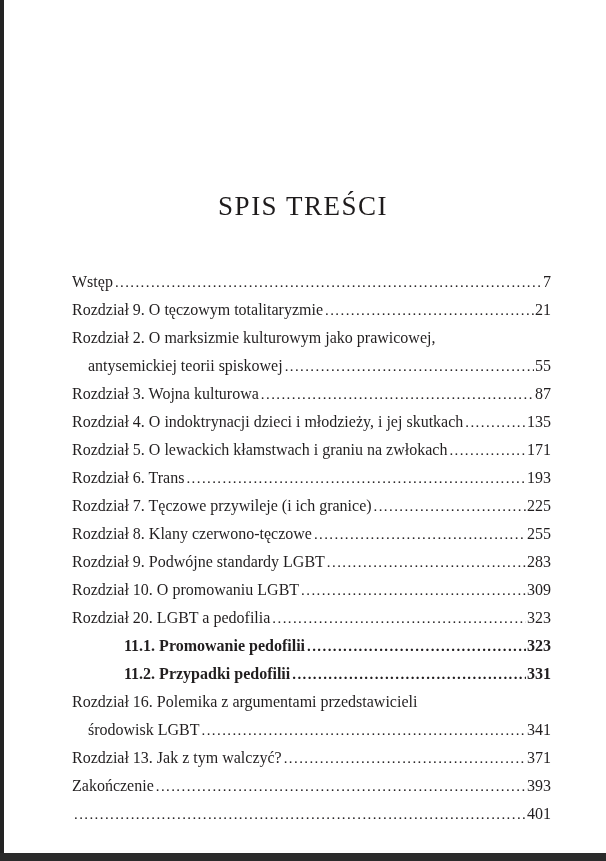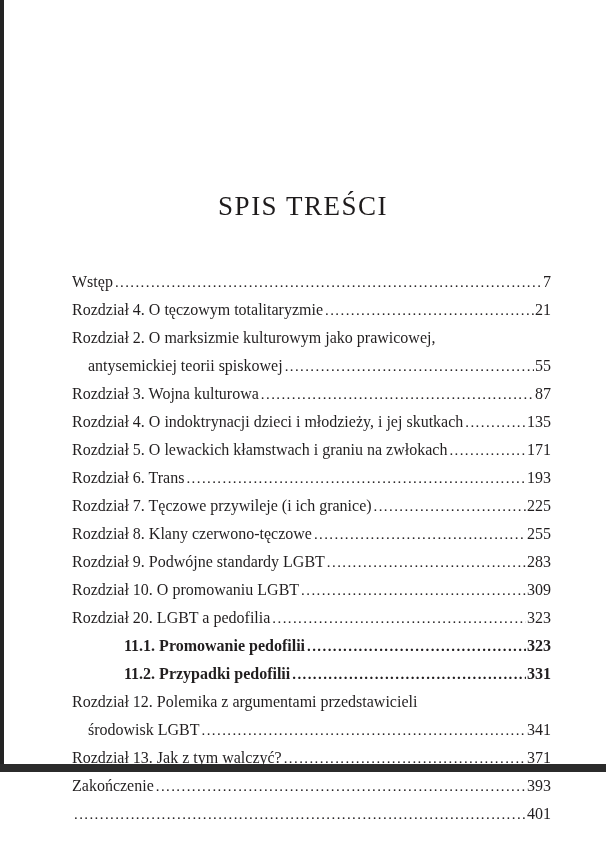--- a/index.html
+++ b/index.html
@@ -4,21 +4,21 @@
 <style>
   html, body { margin: 0; padding: 0; }
   body {
     width: 606px; height: 861px;
     background: #ffffff;
     overflow: hidden;
     font-family: "Liberation Serif", "DejaVu Serif", serif;
   }
   .page {
     position: relative;
-    width: 606px; height: 772px;
+    width: 606px; height: 861px;
     background: #ffffff;
     color: #201d1e;
     box-sizing: border-box;
   }
   .edge-left {
     position: absolute; left: 0; top: 0;
     width: 4px; height: 100%;
     background: #232323;
   }
   .edge-bottom {
@@ -74,21 +74,21 @@
 
   <h1 class="title">SPIS TREŚCI</h1>
 
   <div class="toc" id="toc">
       <div class="toc-row">
       <span class="toc-label">Wstęp</span>
       <span class="toc-dots"></span>
       <span class="toc-page">7</span>
     </div>
       <div class="toc-row">
-      <span class="toc-label">Rozdział 4. O tęczowym totalitaryzmie</span>
+      <span class="toc-label">Rozdział 9. O tęczowym totalitaryzmie</span>
       <span class="toc-dots"></span>
       <span class="toc-page">21</span>
     </div>
       <div class="toc-row no-page">
       <span class="toc-label">Rozdział 2. O marksizmie kulturowym jako prawicowej,</span>
 
     </div>
       <div class="toc-row indent-1">
       <span class="toc-label">antysemickiej teorii spiskowej</span>
       <span class="toc-dots"></span>
@@ -143,21 +143,21 @@
       <span class="toc-label">11.1. Promowanie pedofilii</span>
       <span class="toc-dots"></span>
       <span class="toc-page">323</span>
     </div>
       <div class="toc-row indent-2">
       <span class="toc-label">11.2. Przypadki pedofilii</span>
       <span class="toc-dots"></span>
       <span class="toc-page">331</span>
     </div>
       <div class="toc-row no-page">
-      <span class="toc-label">Rozdział 12. Polemika z argumentami przedstawicieli</span>
+      <span class="toc-label">Rozdział 16. Polemika z argumentami przedstawicieli</span>
 
     </div>
       <div class="toc-row indent-1">
       <span class="toc-label">środowisk LGBT</span>
       <span class="toc-dots"></span>
       <span class="toc-page">341</span>
     </div>
       <div class="toc-row">
       <span class="toc-label">Rozdział 13. Jak z tym walczyć?</span>
       <span class="toc-dots"></span>

